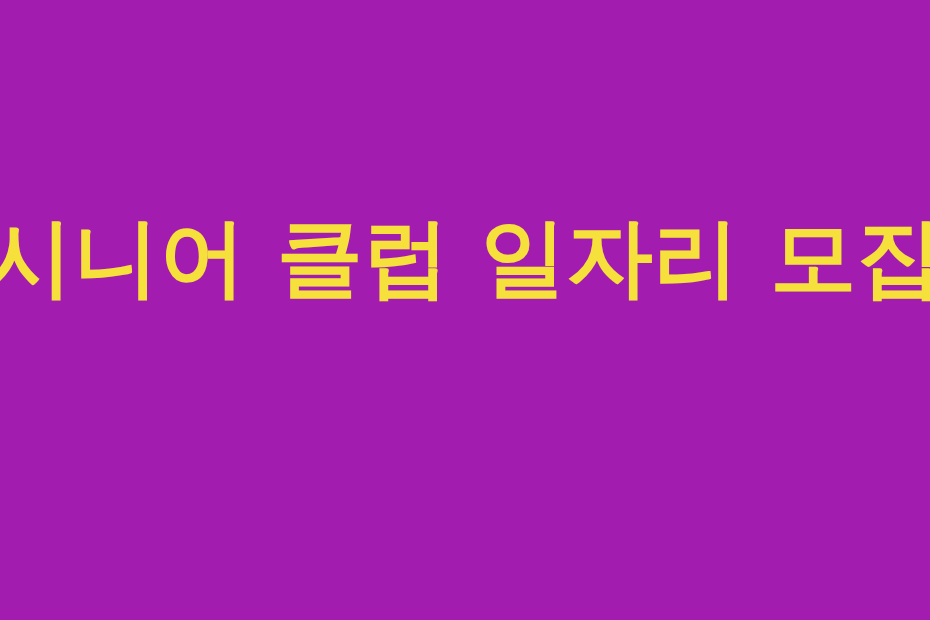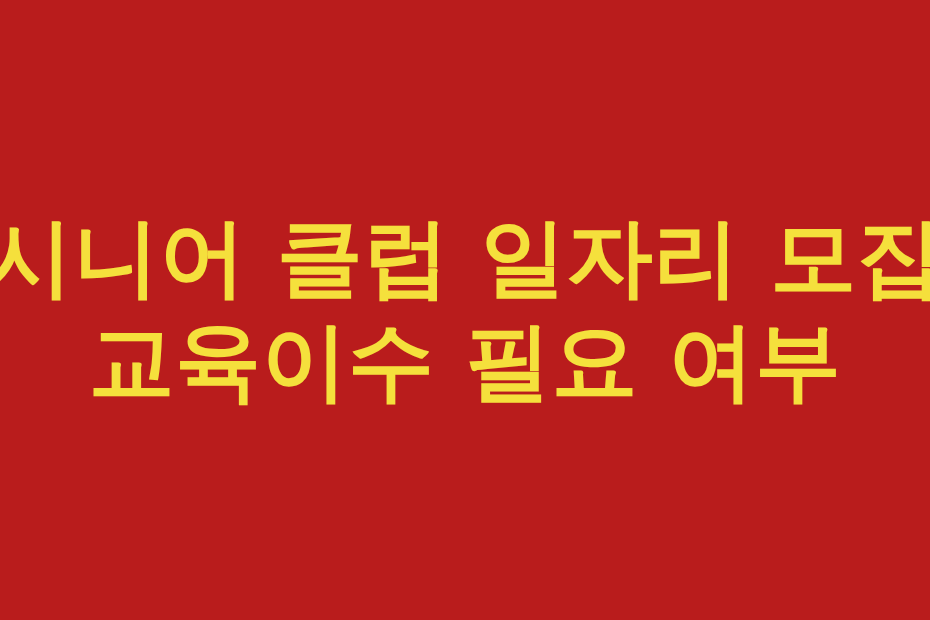--- a/index.html
+++ b/index.html
@@ -59,23 +59,22 @@
   }
 
   .headline-line-2 {
     font-size: 86px;
     line-height: 104px;
   }
 </style>
 </head>
 <body>
 
-<div class="banner" style="background: #b91c1c;">
+<div class="banner" style="background: #a21caf;">
 
   <div class="headline-block">
 
     <span class="headline-line headline-line-1" style="color: rgb(245, 224, 60);">시니어 클럽 일자리 모집</span>
 
-    <span class="headline-line headline-line-2" style="color: rgb(245, 224, 60);">교육이수 필요 여부</span>
 
   </div>
 
 </div>
 
 </body></html>

